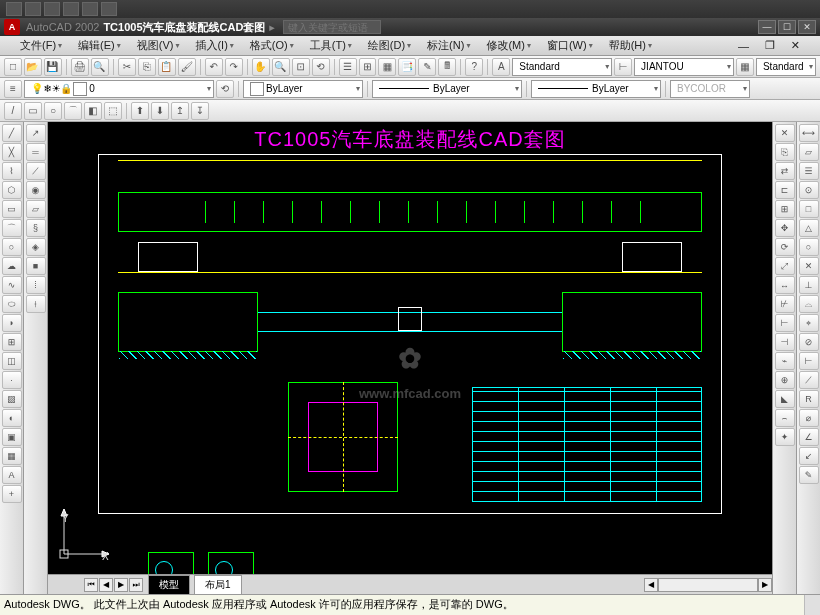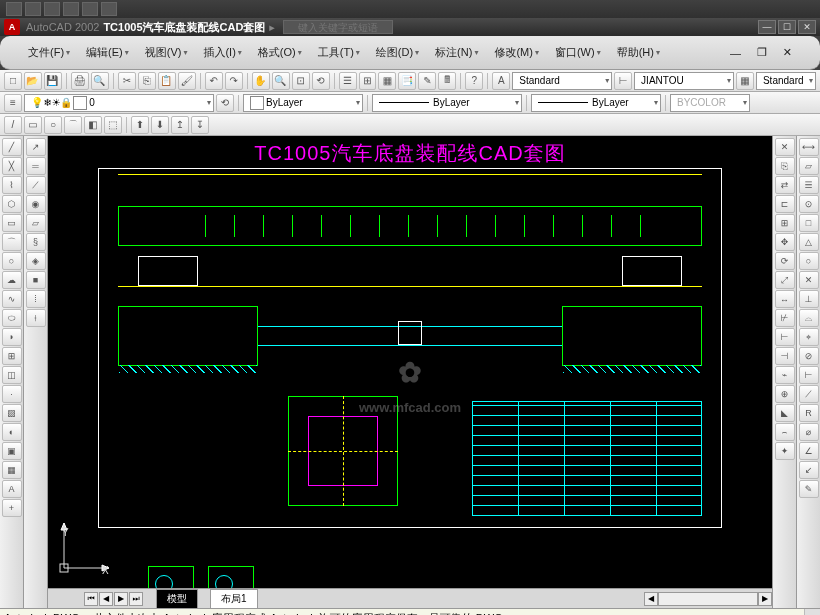--- a/index.html
+++ b/index.html
@@ -3,28 +3,28 @@
 <meta charset="utf-8">
 <style>
 * { margin: 0; padding: 0; box-sizing: border-box; font-family: "Microsoft YaHei", SimSun, Arial, sans-serif; }
 body { width: 820px; height: 615px; overflow: hidden; background: #404040; font-size: 11px; }
 
 .titlebar { height: 18px; background: linear-gradient(#4a4a4a, #2a2a2a); color: #ccc; display: flex; align-items: center; padding: 0 4px; }
 .titlebar .logo { width: 16px; height: 16px; background: #b00; margin-right: 6px; border-radius: 2px; display:flex; align-items:center; justify-content:center; color:#fff; font-size:9px; font-weight:bold;}
 .titlebar .appname { color: #888; }
 .titlebar .docname { color: #fff; font-weight: bold; margin-left: 4px; }
 .titlebar .arrow { color: #888; margin: 0 4px; }
-.titlebar .search { margin-left: 4px; background: #555; border: 1px solid #666; color: #aaa; padding: 0 4px; height: 14px; font-size: 10px; width: 110px; text-align: center; }
+.titlebar .search { margin-left: 4px; background: #555; border: 1px solid #666; color: #aaa; padding: 0 4px; height: 14px; font-size: 10px; width: 98px; }
 .titlebar .spacer { flex: 1; }
 .titlebar .winbtn { width: 18px; height: 14px; margin-left: 2px; background: #555; border: 1px solid #777; color:#ddd; font-size:9px; display:flex; align-items:center; justify-content:center; }
 
 .qat { height: 18px; background: linear-gradient(#404040, #303030); display:flex; align-items:center; padding: 0 6px; gap:3px;}
 .qat .btn { width: 16px; height: 14px; background:#555; border:1px solid #666; }
 
-.menubar { height: 34px; background: linear-gradient(#e8e8e8, #d0d0d0); display: flex; align-items: center; padding: 0 20px; border-bottom: 1px solid #999; border-radius: 10px; }
+.menubar { height: 20px; background: linear-gradient(#e8e8e8, #d0d0d0); display: flex; align-items: center; padding: 0 12px; border-bottom: 1px solid #999; }
 .menubar .menuitem { padding: 2px 8px; color: #222; cursor: default; display:flex; align-items:center; }
 .menubar .menuitem .dd { font-size:8px; margin-left:2px; color:#666;}
 
 .toolbar { height: 22px; background: linear-gradient(#f8f8f8, #e0e0e0); display: flex; align-items: center; padding: 0 4px; gap: 2px; border-bottom: 1px solid #aaa; }
 .toolbar .tbtn { width: 18px; height: 18px; background: linear-gradient(#fff,#e0e0e0); border: 1px solid #bbb; border-radius: 2px; display:flex; align-items:center; justify-content:center; font-size:10px; color:#555;}
 .toolbar .sep { width: 1px; height: 16px; background: #bbb; margin: 0 2px; }
 .toolbar .combo { height: 18px; background: #fff; border: 1px solid #999; padding: 0 14px 0 6px; font-size: 10px; position:relative; display:flex; align-items:center;}
 .toolbar .combo::after { content:"▾"; position:absolute; right:2px; font-size:8px; color:#666;}
 .toolbar .swatch { width:14px; height:14px; border:1px solid #888; display:inline-block; margin-right:2px;}
 .toolbar .ltype { display:inline-block; width:50px; border-top:1px solid #000; margin-right:4px;}
@@ -76,21 +76,21 @@
 .ucs { position:absolute; left:6px; bottom:30px; color:#ddd; font-size:10px;}
 .ucs .y { position:absolute; left:8px; bottom:40px;}
 .ucs .x { position:absolute; left:48px; bottom:2px;}
 .ucs svg { stroke:#fff; fill:none;}
 
 .watermark { position:absolute; left:50%; top:50%; transform:translate(-50%,-50%); color:rgba(160,160,160,0.4); font-size:28px; font-weight:bold; display:flex; align-items:center; gap:10px; pointer-events:none;}
 .watermark .wmurl { position:absolute; top:44px; left:50%; transform:translateX(-50%); font-size:13px;}
 
 .tabbar { position:absolute; left:0; right:0; bottom:0; height:20px; background:#d8d8d8; display:flex; align-items:center; padding-left:36px; border-top:1px solid #999;}
 .tabbar .navbtn { width:14px; height:14px; border:1px solid #999; background:#eee; margin-right:1px; font-size:8px; display:flex; align-items:center; justify-content:center;}
-.tabbar .tab { padding:2px 10px; background:#fff; border:1px solid #999; border-bottom:none; margin-left:12px; font-size:10px;}
+.tabbar .tab { padding:2px 10px; background:#fff; border:1px solid #999; border-bottom:none; margin-left:4px; font-size:10px;}
 .tabbar .tab.active { background:#000; color:#fff;}
 .tabbar .scroll { margin-left:auto; display:flex;}
 .tabbar .sbtn { width:14px; height:14px; border:1px solid #999; background:#eee; font-size:8px; display:flex; align-items:center; justify-content:center;}
 
 .cmdarea { height: 53px; background: #f5f6e8; border-top:1px solid #999; padding:2px 4px; font-size:11px; font-family: SimSun, monospace; overflow:hidden; position:relative;}
 .cmdarea .line { white-space: nowrap; line-height:14px;}
 .cmdarea .resize { position:absolute; right:0; top:0; bottom:0; width:16px; background:#e0e0e0; border-left:1px solid #bbb;}
 </style>
 </head>
 <body>

